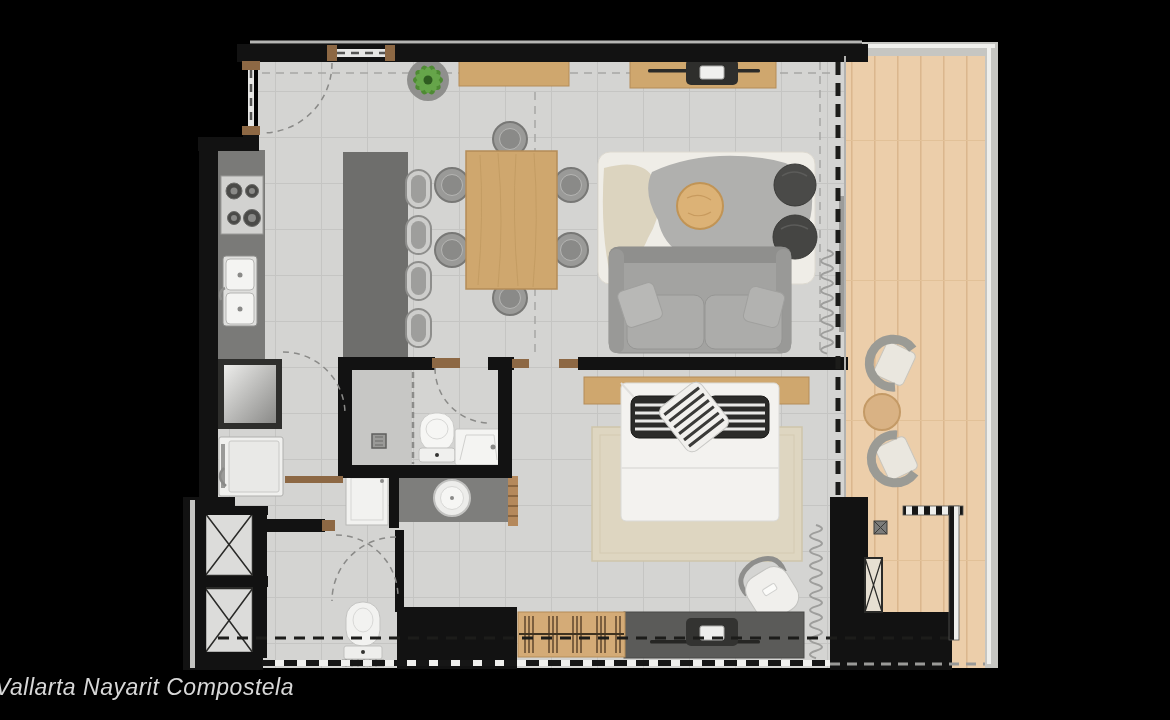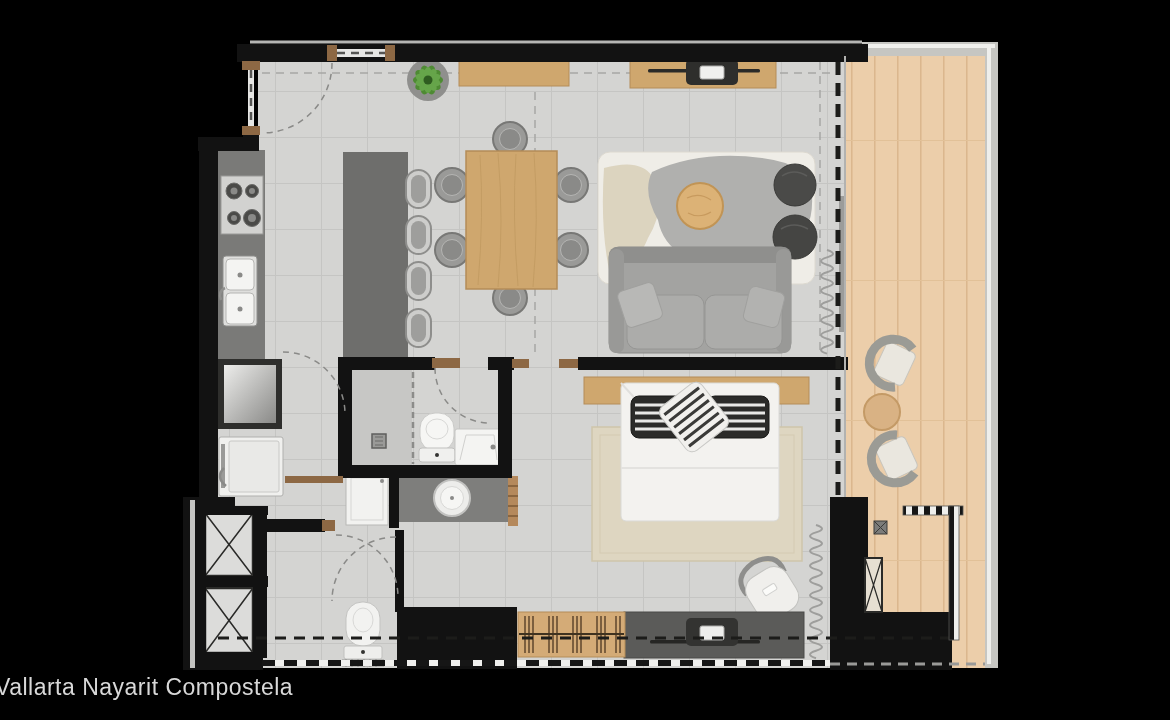--- a/index.html
+++ b/index.html
@@ -1,17 +1,17 @@
 <!DOCTYPE html>
 <html><head>
 <meta charset="utf-8">
 <style>
   html,body{margin:0;padding:0;background:#000;}
   .stage{position:relative;width:1170px;height:720px;background:#000;overflow:hidden;
-         font-family:"Liberation Sans", sans-serif;}
+         font-family:"Liberation Sans", sans-serif;font-style:italic;}
   .stage svg{position:absolute;left:0;top:0;}
   .caption{position:absolute;left:-5px;top:674px;font-size:23px;color:#d8d8d8;
            letter-spacing:.5px;font-family:"Liberation Sans",sans-serif;}
 </style>
 </head>
 <body>
 
 <div class="stage">
 <svg width="1170" height="720" viewBox="0 0 1170 720">
   <defs>

